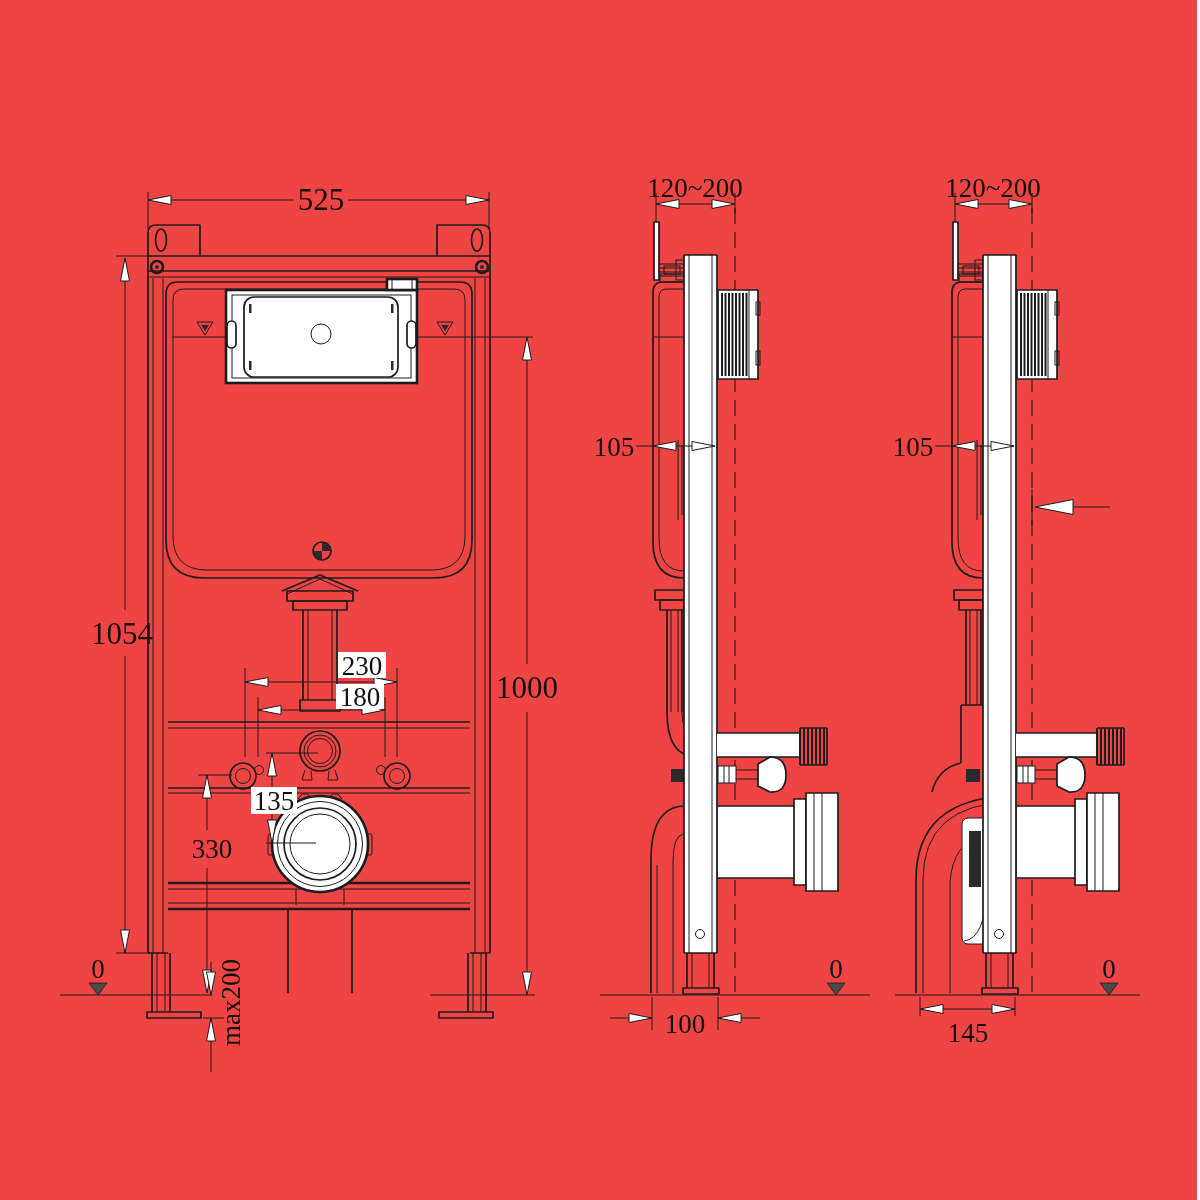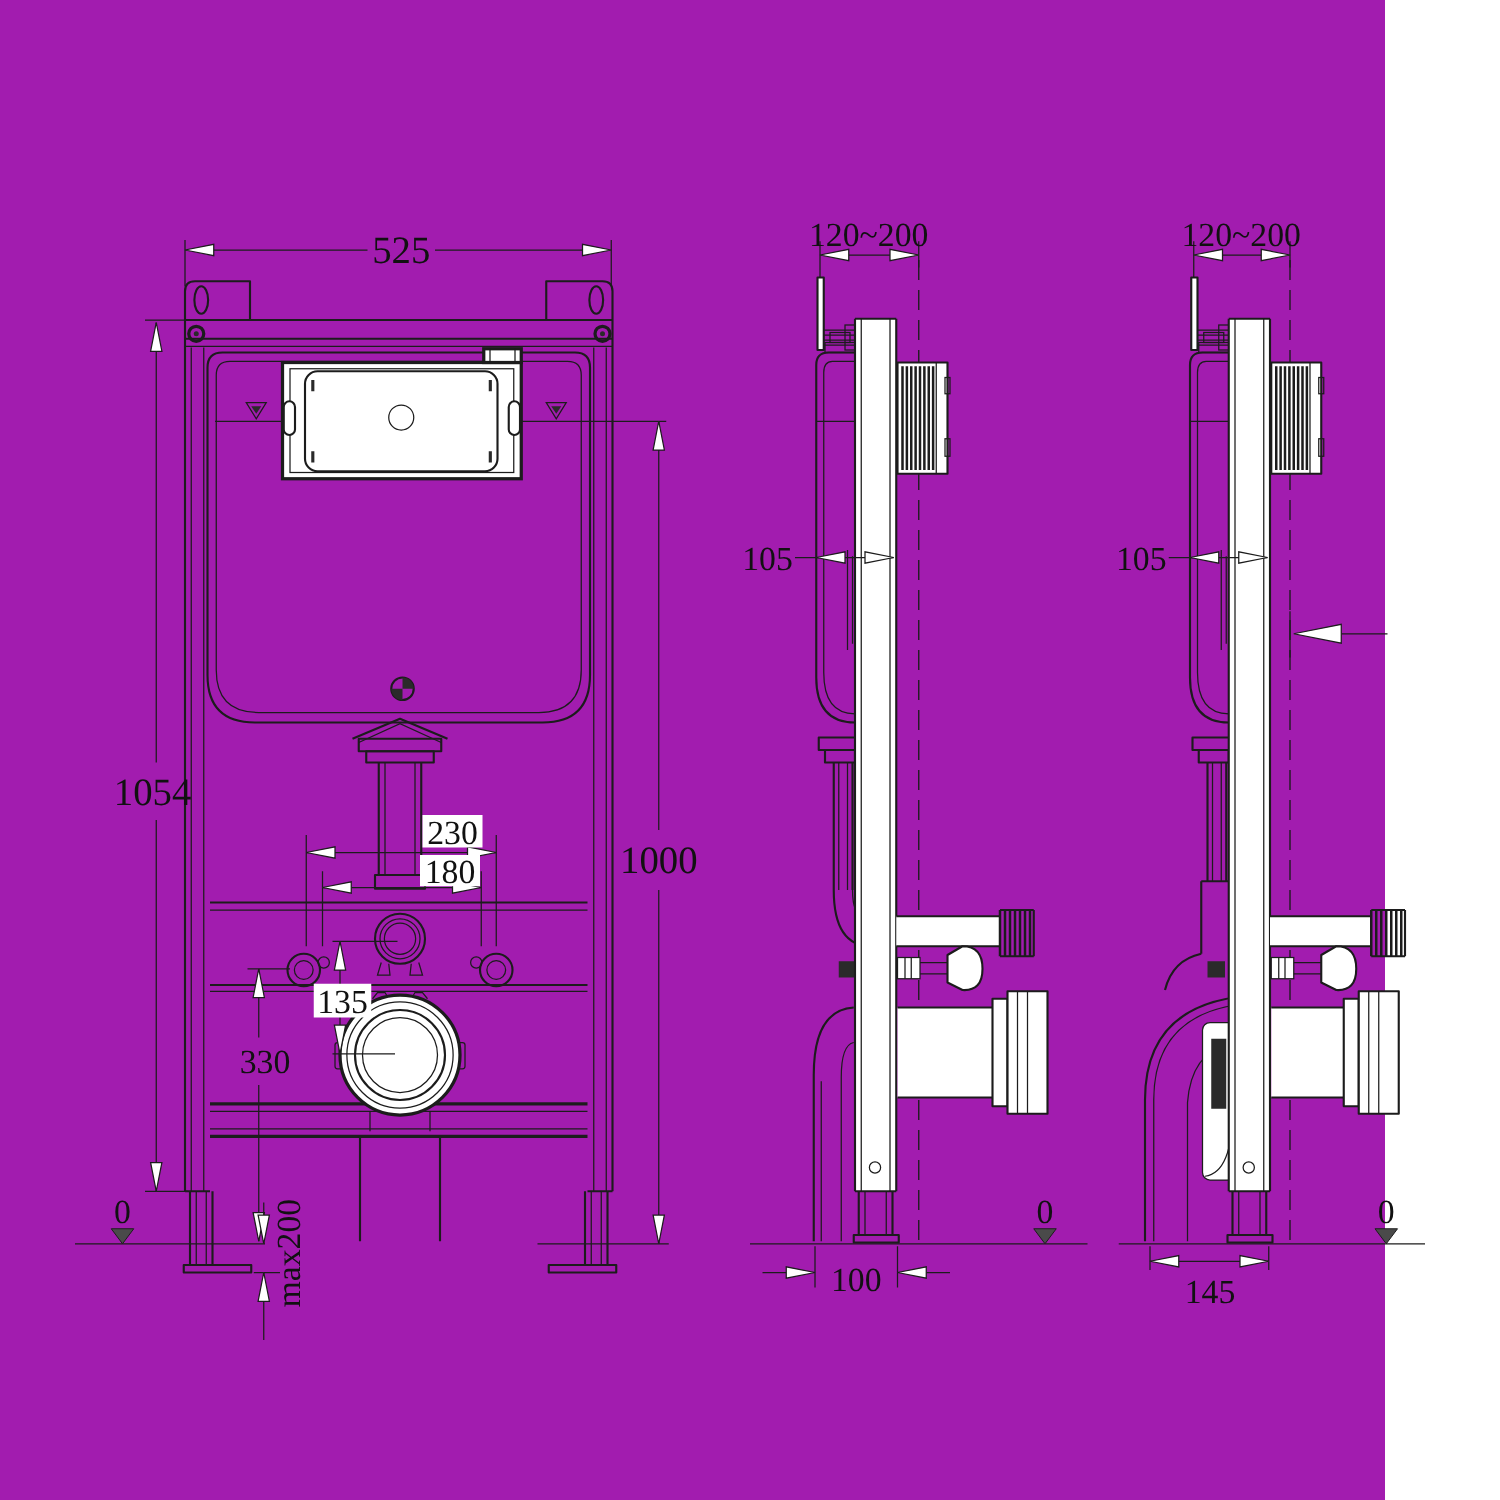--- a/index.html
+++ b/index.html
@@ -1,16 +1,16 @@
 <!DOCTYPE html>
 <html><head>
 <meta charset="utf-8">
 <style>
   html,body{margin:0;padding:0;background:#fff;}
-  .stage{width:1108px;height:1200px;background:#a21caf;position:relative;font-family:"Liberation Serif","DejaVu Serif",serif;}
+  .stage{width:1197px;height:1200px;background:#ef4444;position:relative;font-family:"Liberation Serif","DejaVu Serif",serif;}
   svg{display:block;}
   .s1{stroke:#1c1c1c;stroke-width:1.7;fill:none;stroke-linejoin:round;stroke-linecap:butt;}
   .s0{stroke:#1c1c1c;stroke-width:1;fill:none;}
   .s2{stroke:#1c1c1c;stroke-width:2.6;fill:none;}
   .rib{stroke:#1c1c1c;stroke-width:2;fill:none;}
   .dash{stroke:#1c1c1c;stroke-width:1.1;fill:none;stroke-dasharray:16 8;}
   .fw{fill:#ffffff;}
   .fd{fill:#2a2a2a;stroke:none;}
   .arr{fill:#ffffff;stroke:#1c1c1c;stroke-width:1;stroke-linejoin:miter;}
   .tri{fill:#4a4a4a;stroke:#1c1c1c;stroke-width:0.8;}

